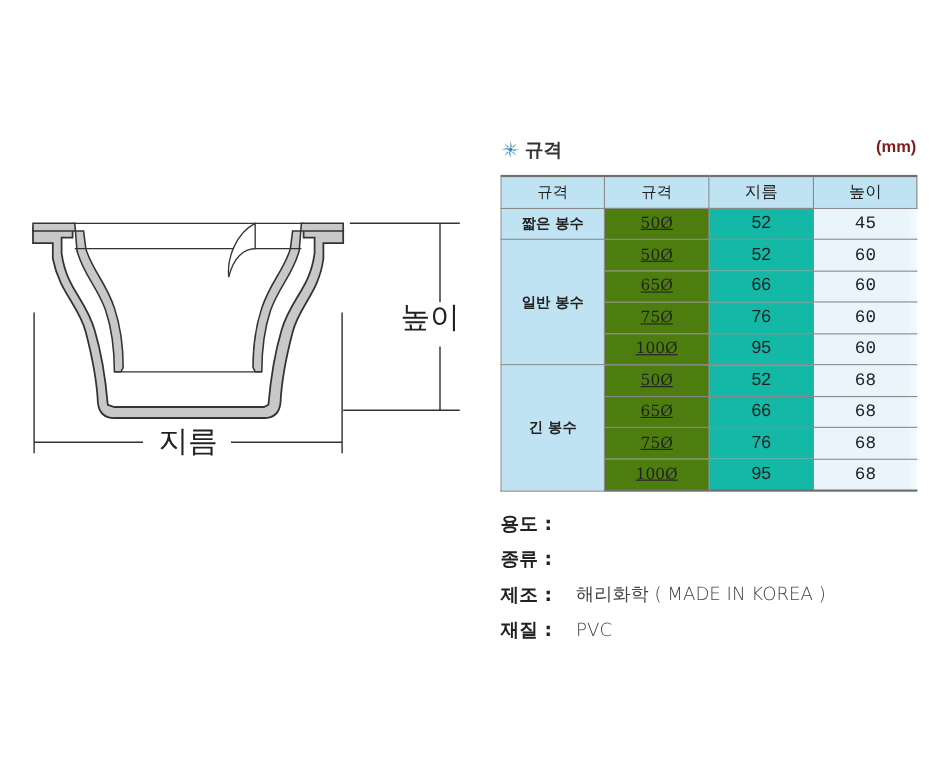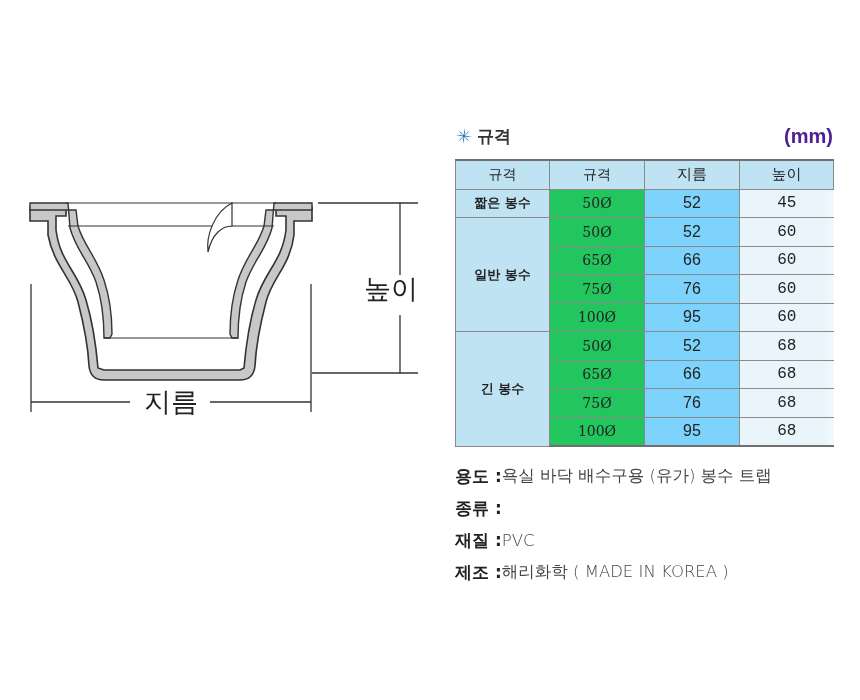--- a/index.html
+++ b/index.html
@@ -5,35 +5,35 @@
   html,body{margin:0;padding:0;background:#ffffff;}
   body{width:860px;height:700px;position:relative;overflow:hidden;font-family:"DejaVu Sans","Liberation Sans",sans-serif;color:#222;}
   .diagram{position:absolute;left:0;top:0;width:440px;height:700px;}
   .diagram svg{position:absolute;left:0;top:0;}
   .dim-label{position:absolute;font-family:"DejaVu Sans",sans-serif;font-size:27px;color:#222;line-height:1;background:#fff;}
   .lbl-height{left:364px;top:275px;}
   .lbl-width{left:140px;top:388px;padding:0 4px;}
   .spec-head{position:absolute;left:455px;top:124px;width:378px;height:26px;}
   .spec-title{position:absolute;left:22px;top:1px;font-size:17px;font-weight:bold;color:#333;}
   .spec-icon{position:absolute;left:0;top:3px;width:18px;height:18px;}
-  .spec-unit{position:absolute;right:0;top:1px;font-size:20px;font-weight:bold;color:#4c1d95;font-family:"Liberation Sans",sans-serif;}
+  .spec-unit{position:absolute;right:0;top:1px;font-size:15px;font-weight:bold;color:#7f1d1d;font-family:"Liberation Sans",sans-serif;}
   table.spec{position:absolute;left:455px;top:159px;border-collapse:collapse;width:378px;table-layout:fixed;}
   table.spec td, table.spec th{border:1px solid #8a8a8a;height:27.5px;padding:0;text-align:center;vertical-align:middle;}
   table.spec tr:first-child th{border-top:2px solid #6f6f6f;}
   table.spec tr:last-child td{border-bottom:2px solid #6f6f6f;}
   table.spec th{background:#bfe3f2;font-family:"DejaVu Serif",serif;font-weight:normal;font-size:14px;color:#222;}
   table.spec th.hdr-sans{font-family:"DejaVu Serif",serif;font-size:15px;}
   td.group{background:#bfe3f2;font-family:"DejaVu Serif",serif;font-weight:bold;font-size:13px;color:#222;}
-  td.size{background:#22c55e;font-family:"DejaVu Serif",serif;font-size:14px;color:#222;}
-  td.val{background:#7dd3fc;font-family:"Liberation Sans",sans-serif;font-size:16px;color:#222;}
+  td.size{background:#4d7c0f;font-family:"DejaVu Serif",serif;font-size:14px;color:#222;text-decoration:underline;}
+  td.val{background:#14b8a6;font-family:"Liberation Sans",sans-serif;font-size:16px;color:#222;}
   td.val.last{border-right:none;background:linear-gradient(90deg,#e9f5fb 90%,#f4fafd 100%);font-family:Liberation Mono, monospace;}
   th.last{border-right:none;}
   .info{position:absolute;left:455px;top:460px;}
   .info-row{height:32px;display:flex;align-items:center;font-size:17px;}
-  .info-key{font-weight:bold;color:#222;margin-right:0;font-family:"DejaVu Sans",sans-serif;}
+  .info-key{font-weight:bold;color:#222;margin-right:22px;font-family:"DejaVu Sans",sans-serif;}
   .info-val{color:#444;font-family:"DejaVu Sans",sans-serif;font-size:16.5px;font-weight:300;}
 </style>
 </head>
 <body>
 
 <div class="diagram">
   <svg width="440" height="700" viewBox="0 0 440 700">
 
     <path d="M30,207 L66,207 L66,216 L56,216 L56,230 C60,262 78,272 86,300 C92,320 96,345 98,368 L104,370 L240,370 L244,368 C246,345 250,320 256,300 C264,272 282,262 286,230 L286,216 L276,216 L276,207 L312,207 L312,221 L294,221 L294,235 C290,266 272,278 266,302 C260,325 256,345 255,366 C254,376 248,380 240,380 L104,380 C96,380 90,376 89,366 C88,345 84,325 78,302 C72,278 54,266 48,235 L48,221 L30,221 Z" fill="#c8c8c8" stroke="#333" stroke-width="1.6"></path>
 
@@ -142,26 +142,25 @@
     <td class="size">100Ø</td>
     <td class="val">95</td>
     <td class="val last">68</td>
   </tr>
 </tbody>
   </table>
 
 <div class="info">
   <div class="info-row">
     <span class="info-key">용도 :</span>
-    <span class="info-val">욕실 바닥 배수구용 (유가) 봉수 트랩</span>
   </div>
   <div class="info-row">
     <span class="info-key">종류 :</span>
   </div>
   <div class="info-row">
+    <span class="info-key">제조 :</span>
+    <span class="info-val">해리화학 ( MADE IN KOREA )</span>
+  </div>
+  <div class="info-row">
     <span class="info-key">재질 :</span>
     <span class="info-val">PVC</span>
-  </div>
-  <div class="info-row">
-    <span class="info-key">제조 :</span>
-    <span class="info-val">해리화학 ( MADE IN KOREA )</span>
   </div>
 </div>
 
 </body></html>

